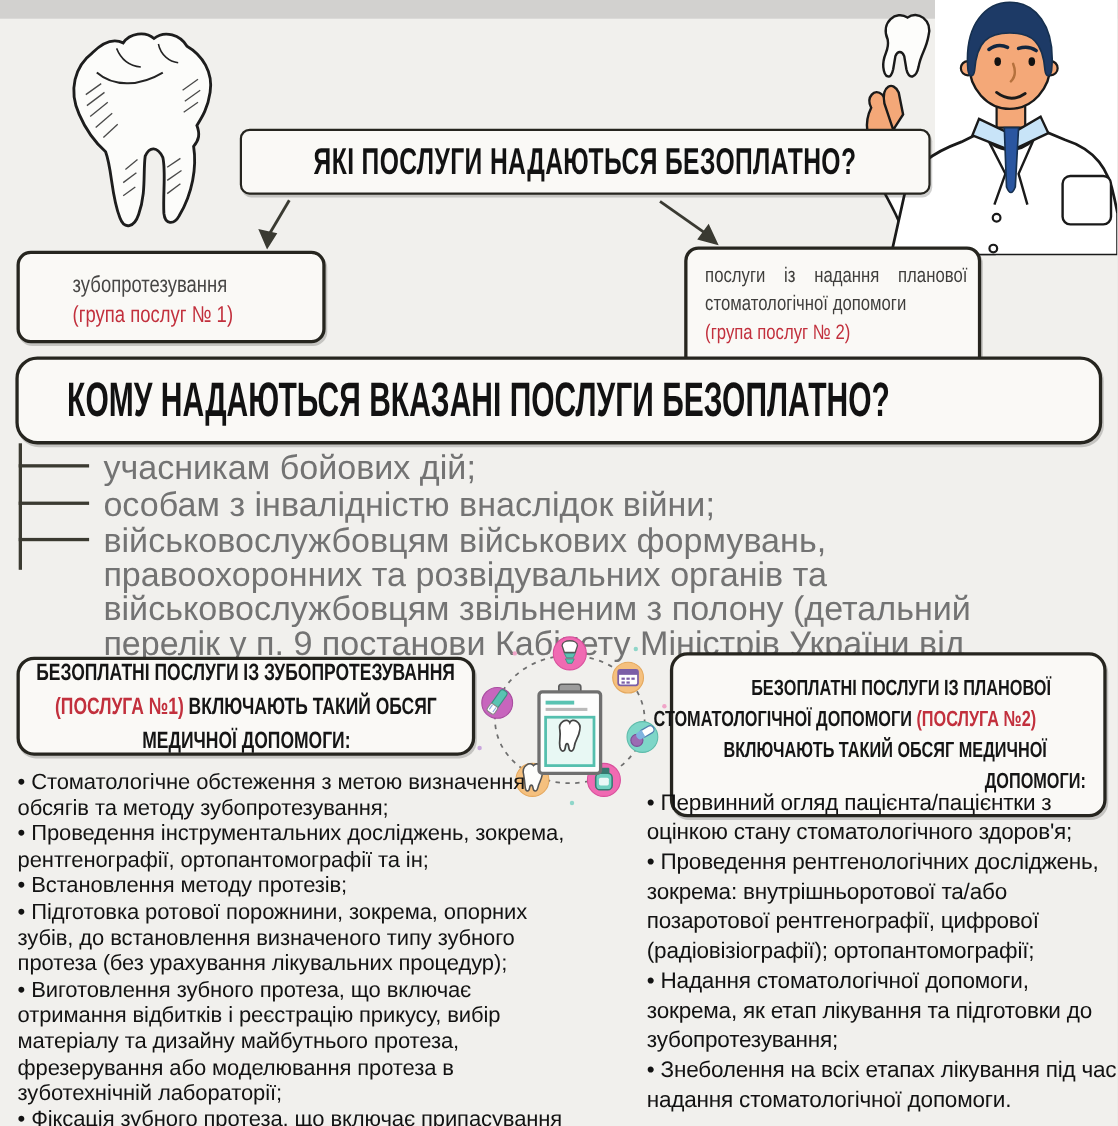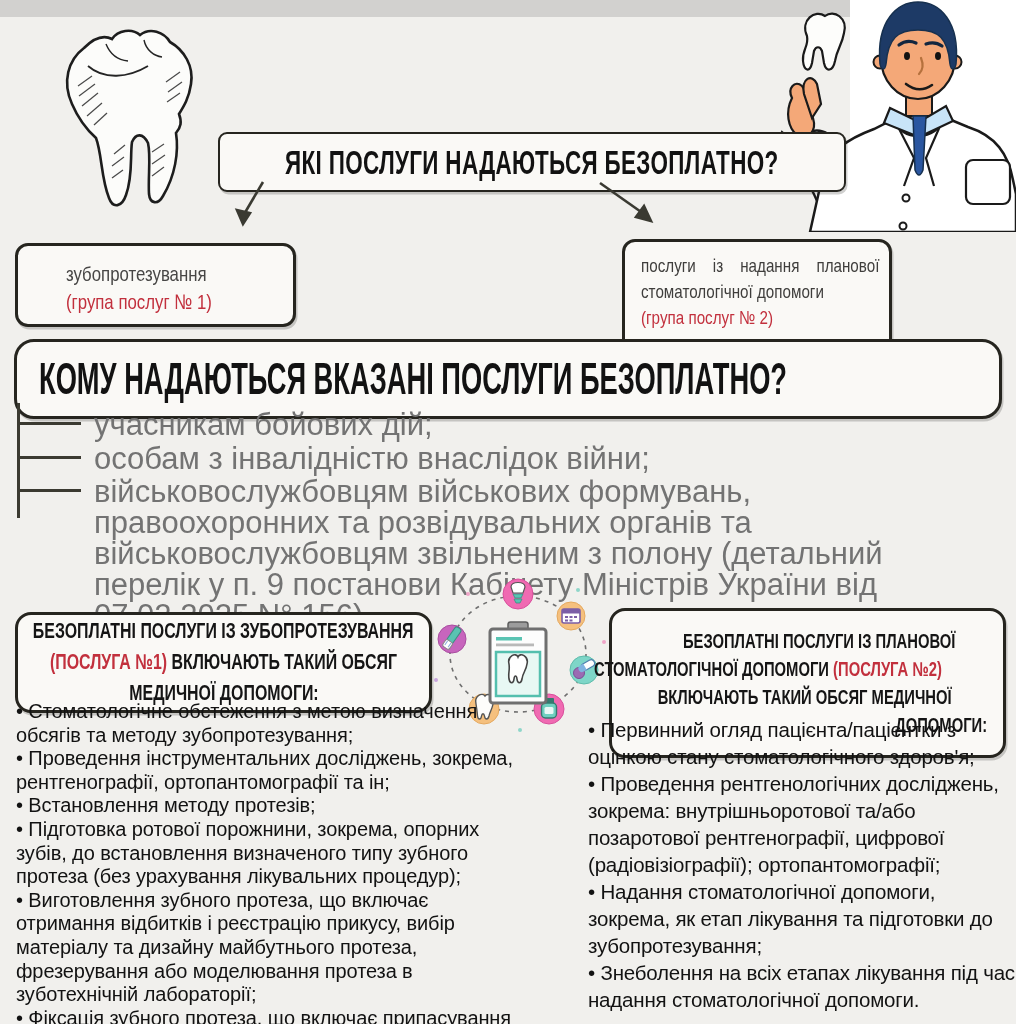--- a/index.html
+++ b/index.html
@@ -12,21 +12,20 @@
   .abs{position:absolute;}
   .top-band{left:0;top:0;width:1016px;height:17px;background:#d2d1cf;}
 
   
   .obox{
     background:#faf9f6;
     border:3px solid #26251f;
     border-radius:14px;
     box-shadow:1.5px 2.5px 0 rgba(40,40,35,.22);
     box-sizing:border-box;
-    margin-top:15px;
   }
 
   
   .cx{display:inline-block;white-space:nowrap;}
   .ox-l{transform-origin:0 50%;}
   .ox-c{transform-origin:50% 50%;}
   .s62{transform:scaleX(.62);}
   .s66{transform:scaleX(.66);}
   .s74{transform:scaleX(.74);}
   .s80{transform:scaleX(.80);}
@@ -46,41 +45,41 @@
   .g1 .tag{font-size:21px;line-height:28px;}
   .g2{left:622px;top:224px;width:270px;height:117px;padding:11px 14px 8px 16px;}
   .g2block{width:298px;transform:scaleX(.8);transform-origin:0 0;}
   .g2 .n{font-size:19px;color:#3f3e3c;line-height:26px;text-align:justify;}
   .g2 .tag{font-size:19px;line-height:26px;}
 
   .who-box{
     left:14px;top:324px;width:988px;height:80px;
     border-radius:20px;border-width:3.5px;
     display:flex;align-items:center;
-    padding-left:22px;
+    padding-left:44px;
   }
   .who-box .t{font-size:44px;font-weight:bold;color:#121212;}
 
   .tree{background:#3b3a31;}
   .tree-v{left:17px;top:403px;width:3px;height:115px;}
   .tb1{left:17px;top:422px;width:64px;height:3px;}
   .tb2{left:17px;top:456px;width:64px;height:3px;}
   .tb3{left:17px;top:489px;width:64px;height:3px;}
 
   .who-item{font-size:31px;line-height:31px;color:#737373;}
   .wi1{left:94px;top:409px;}
   .wi2{left:94px;top:443px;}
   .wi3{left:94px;top:476px;width:840px;}
 
   .col-head{
     border-radius:16px;border-width:3px;
     display:flex;flex-direction:column;align-items:center;justify-content:center;
     text-align:center;font-weight:bold;color:#151515;
   }
-  .ch1{left:15px;top:597px;width:417px;height:101px;text-decoration:underline;}
+  .ch1{left:15px;top:597px;width:417px;height:90px;text-decoration:underline;}
   .ch1 .l{font-size:21.5px;line-height:31px;}
   .ch2{left:609px;top:593px;width:397px;height:150px;align-items:flex-end;}
   .ch2 .l{font-size:20px;line-height:28px;}
 
   .blist p{margin:0;}
   .bl1{left:16px;top:700px;width:505px;font-size:20px;line-height:23.6px;color:#121212;letter-spacing:-0.1px;}
   .bl2{left:588px;top:716px;width:430px;font-size:20.5px;line-height:27px;color:#121212;letter-spacing:-0.2px;}
 
   svg{display:block;}
 </style>

